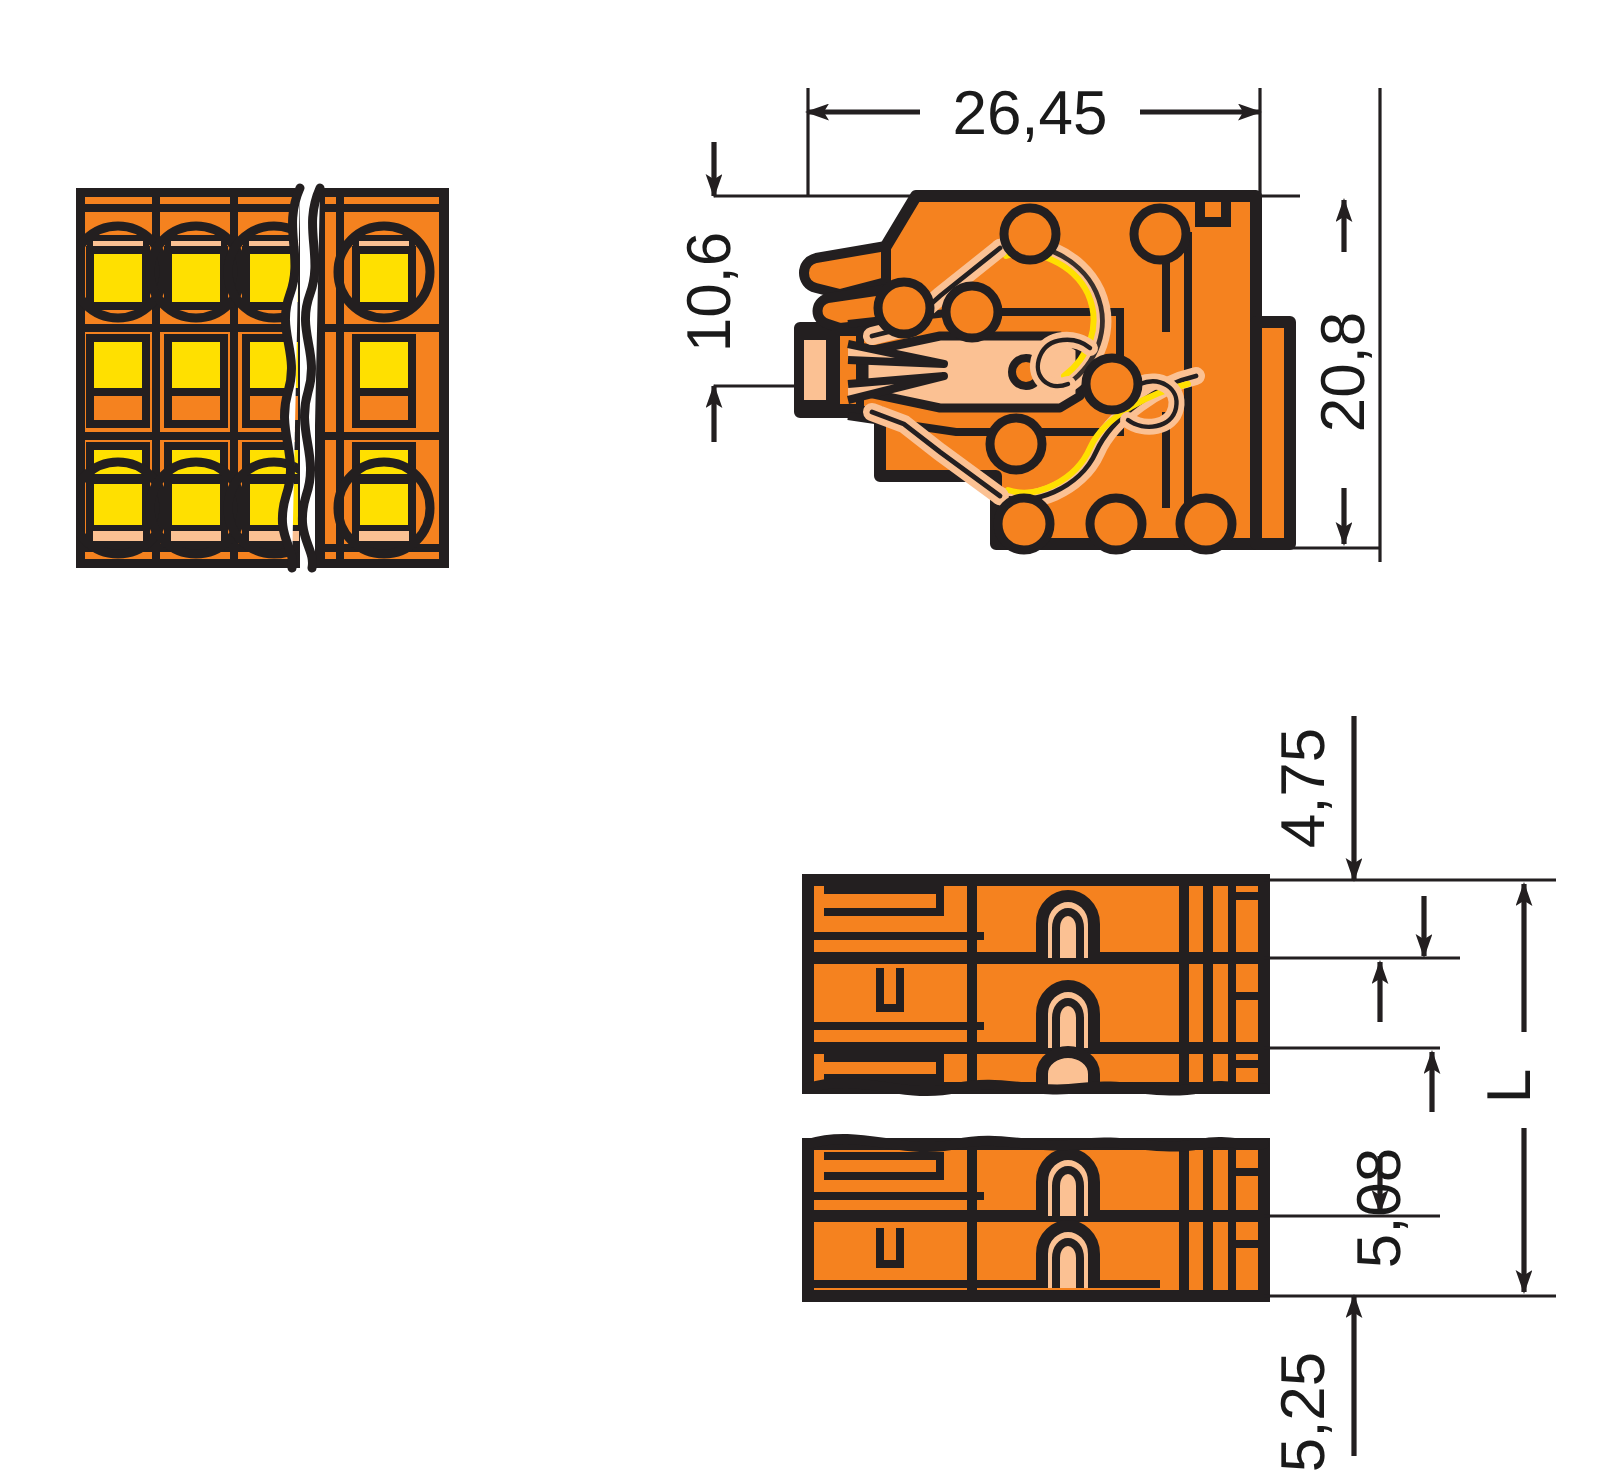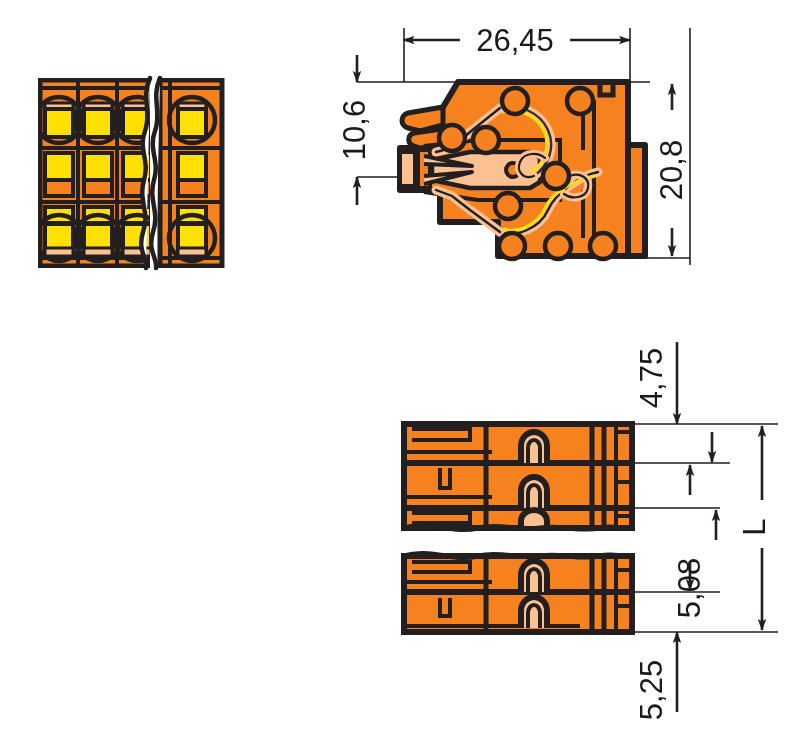--- a/index.html
+++ b/index.html
@@ -9,21 +9,21 @@
   }
   body {
     width: 803px;
     height: 740px;
     position: relative;
     font-family: "Liberation Sans", sans-serif;
     overflow: hidden;
   }
   #drawing-root {
     position: absolute;
-    left: 0; top: 0;
+    left: 0; top: 16px;
     width: 803px;
     height: 575px;
   }
   svg.sheet {
     display: block;
     width: 803px;
     height: 740px;
   }
   text.dim {
     font-family: "Liberation Sans", sans-serif;

